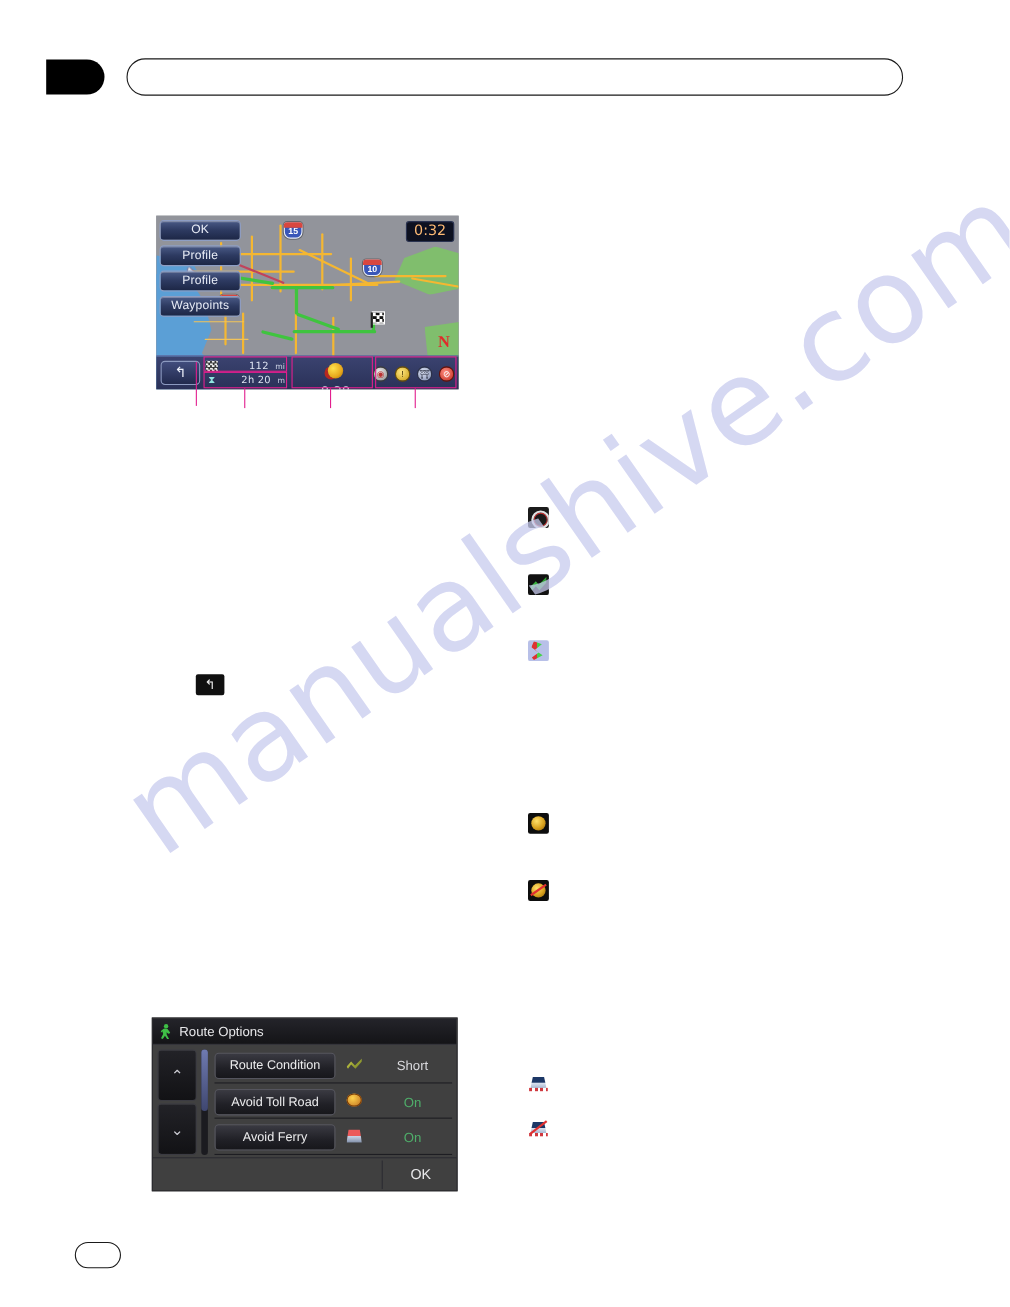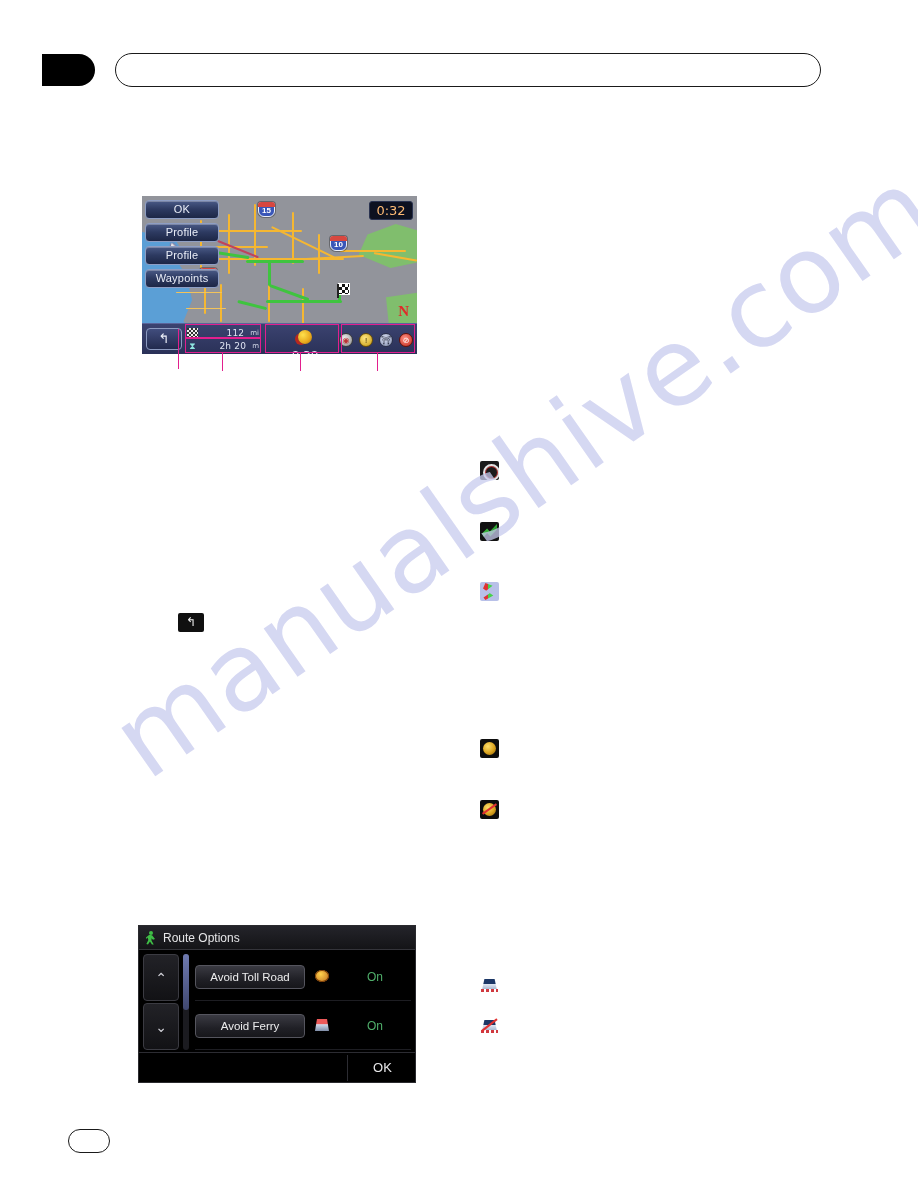--- a/index.html
+++ b/index.html
@@ -320,21 +320,21 @@
     width: 1px;
     background: #e21f8e;
     z-index: 6;
   }
 
   
   #route-options {
     position: absolute;
     left: 138px; top: 925px;
     width: 278px; height: 158px;
-    background: #000000;
+    background: #404040;
     border: 1px solid #2a2a2e;
     z-index: 3;
     overflow: hidden;
     font-family: "Liberation Sans", sans-serif;
   }
   .ro-title {
     height: 24px;
     background: linear-gradient(180deg,#24242a 0%, #141417 100%);
     border-bottom: 1px solid #34343a;
     display: flex; align-items: center; gap: 6px;
@@ -673,20 +673,25 @@
         <div class="ro-arrow">⌃</div>
         <div class="ro-arrow">⌄</div>
       </div>
 
       <div class="ro-scrollbar">
         <div class="ro-thumb"></div>
       </div>
 
       <div class="ro-rows">
         <div class="ro-row">
+          <span class="ro-label">Route Condition</span>
+          <span class="ro-ico"><span class="glyph gi-short"></span></span>
+          <span class="ro-value">Short</span>
+        </div>
+        <div class="ro-row">
           <span class="ro-label">Avoid Toll Road</span>
           <span class="ro-ico"><span class="glyph gi-toll"></span></span>
           <span class="ro-value on">On</span>
         </div>
         <div class="ro-row">
           <span class="ro-label">Avoid Ferry</span>
           <span class="ro-ico"><span class="glyph gi-ferry"></span></span>
           <span class="ro-value on">On</span>
         </div>
       </div>

